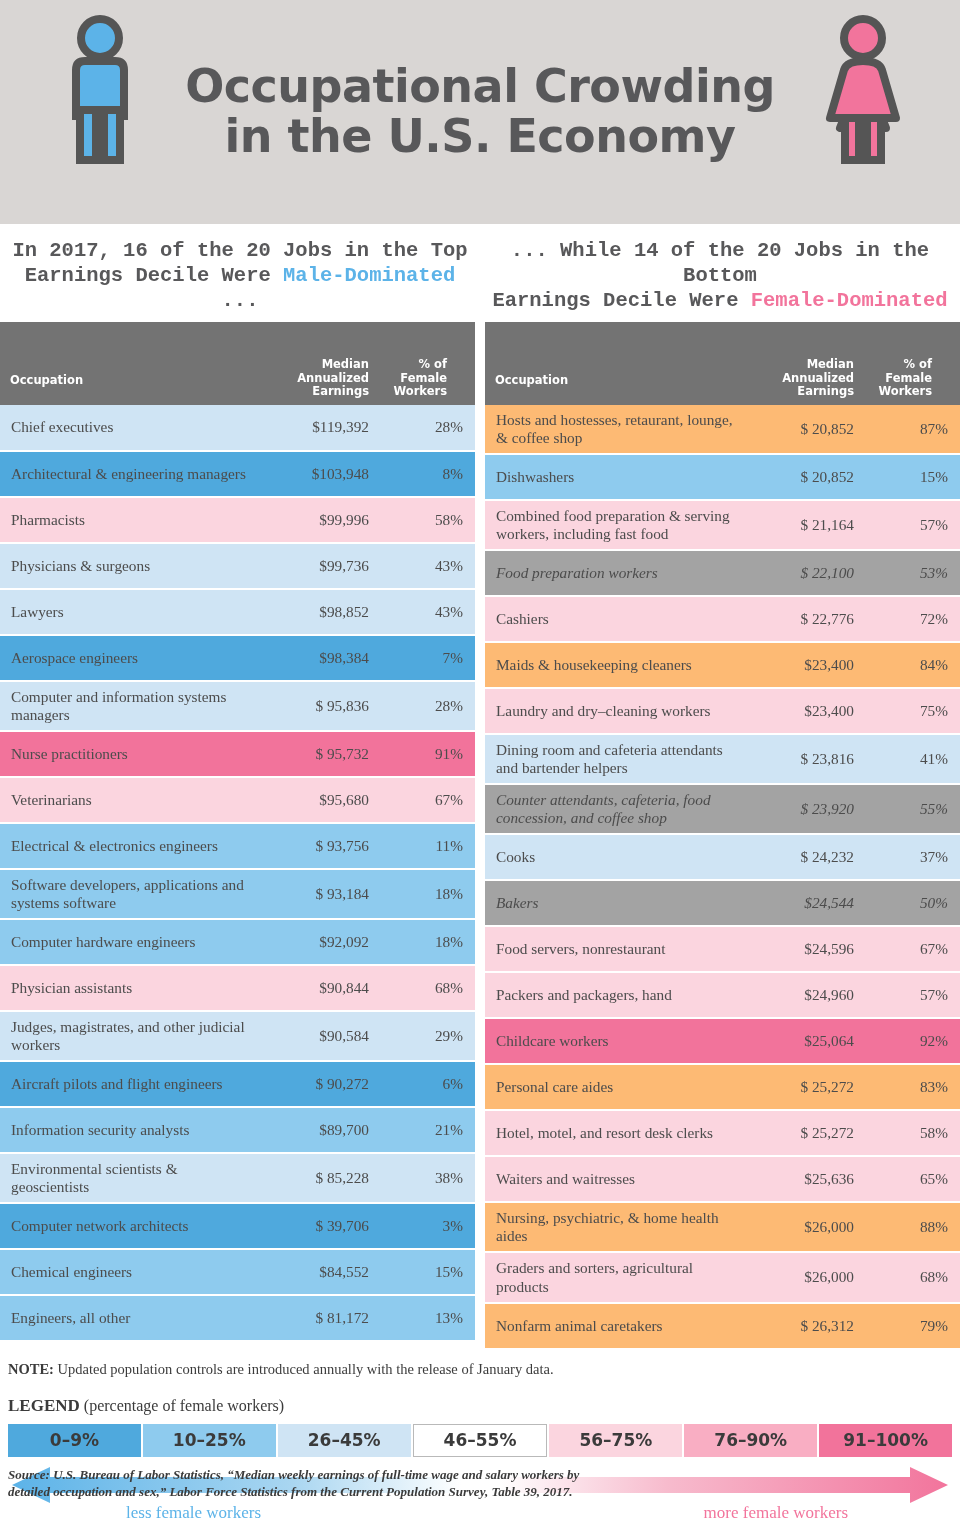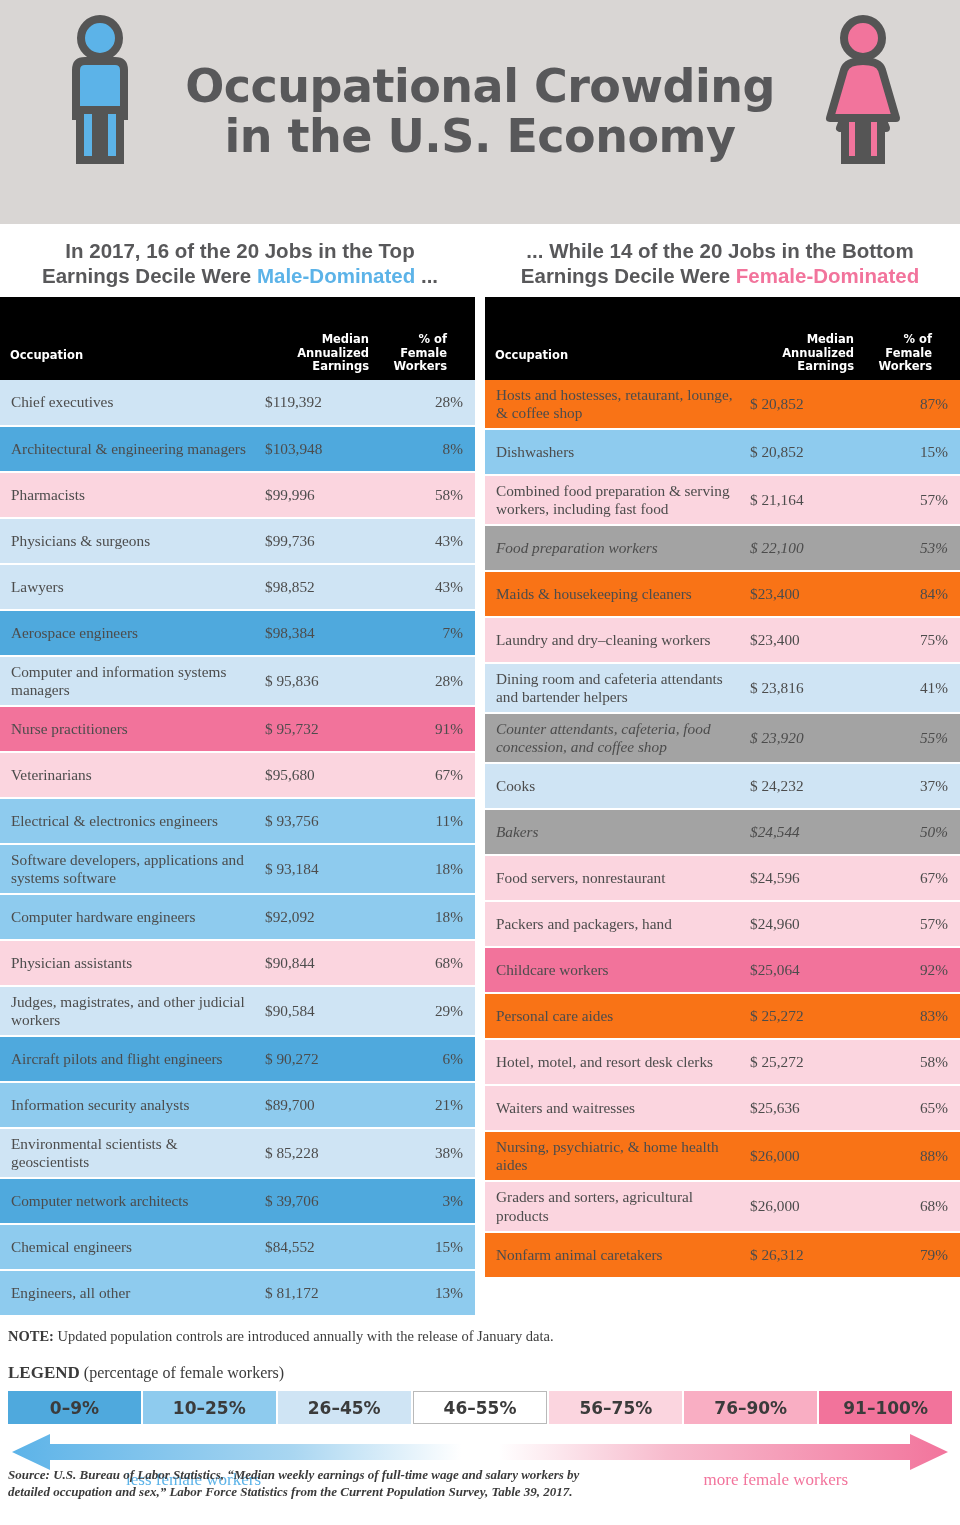--- a/index.html
+++ b/index.html
@@ -34,39 +34,39 @@
   .figure.male{left:58px;}
   .figure.female{right:52px;}
 
   
   .subtitles{
     display:flex;
     padding-top:14px;
   }
   .subtitle-col{width:480px;box-sizing:border-box;padding:0 12px;}
   .subtitle{
-    font-family:Liberation Sans, sans-serif;
+    font-family:Liberation Mono, monospace;
     font-weight:bold;
     font-size:20.5px;
     line-height:1.22;
     color:#58585a;
     text-align:center;
   }
   .accent-blue{color:#5cb3e8;}
   .accent-pink{color:#f2749c;}
 
   
   .tables{display:flex;margin-top:9px;}
   .table-col{width:480px;box-sizing:border-box;}
   .table-col.left{padding-right:5px;}
   .table-col.right{padding-left:5px;}
   table{width:100%;border-collapse:collapse;table-layout:fixed;}
 
   thead th{
-    background:#000000;
+    background:#737373;
     color:#ffffff;
     font-family:"DejaVu Sans", sans-serif;
     font-weight:bold;
     font-size:11.5px;
     line-height:1.18;
     height:62px;
     padding:4px 6px;
     vertical-align:bottom;
   }
   thead th.c-occ{text-align:left;padding-left:10px;padding-bottom:17px;}
@@ -76,31 +76,31 @@
   tbody td{
     font-family:"Liberation Serif", serif;
     font-size:15.3px;
     color:#4c4c4c;
     padding:6px 6px;
     vertical-align:middle;
     line-height:1.18;
     border-bottom:2px solid #ffffff;
   }
   tbody td.c-occ{text-align:left;padding-left:11px;}
-  tbody td.c-earn{width:104px;padding-right:6px;white-space:nowrap;}
+  tbody td.c-earn{text-align:right;width:104px;padding-right:6px;white-space:nowrap;}
   tbody td.c-pct{text-align:right;width:66px;padding-right:12px;white-space:nowrap;}
   tbody tr{height:46px;}
 
   
   .b0   {background:#4fa9dd;}  
   .b10  {background:#8ecbee;}  
   .b26  {background:#cfe4f4;}  
   .b46  {background:#a3a3a3;font-style:italic;}  
   .b56  {background:#fbd5df;}  
-  .b76  {background:#f97316;}  
+  .b76  {background:#fdba74;}  
   .b91  {background:#f2739b;}  
 
   
   .note{
     font-family:"Liberation Serif", serif;
     font-size:14.5px;
     color:#3b3b3b;
     padding:11px 8px 0 8px;
   }
   .note b{font-family:"Liberation Serif", serif;font-weight:bold;}
@@ -351,20 +351,25 @@
             <tr class="b56">
               <td class="c-occ">Combined food preparation &amp; serving workers, including fast food</td>
               <td class="c-earn">$  21,164</td>
               <td class="c-pct">57%</td>
             </tr>
             <tr class="b46">
               <td class="c-occ">Food preparation workers</td>
               <td class="c-earn">$ 22,100</td>
               <td class="c-pct">53%</td>
             </tr>
+            <tr class="b56">
+              <td class="c-occ">Cashiers</td>
+              <td class="c-earn">$ 22,776</td>
+              <td class="c-pct">72%</td>
+            </tr>
             <tr class="b76">
               <td class="c-occ">Maids &amp; housekeeping cleaners</td>
               <td class="c-earn">$23,400</td>
               <td class="c-pct">84%</td>
             </tr>
             <tr class="b56">
               <td class="c-occ">Laundry and dry–cleaning workers</td>
               <td class="c-earn">$23,400</td>
               <td class="c-pct">75%</td>
             </tr>

